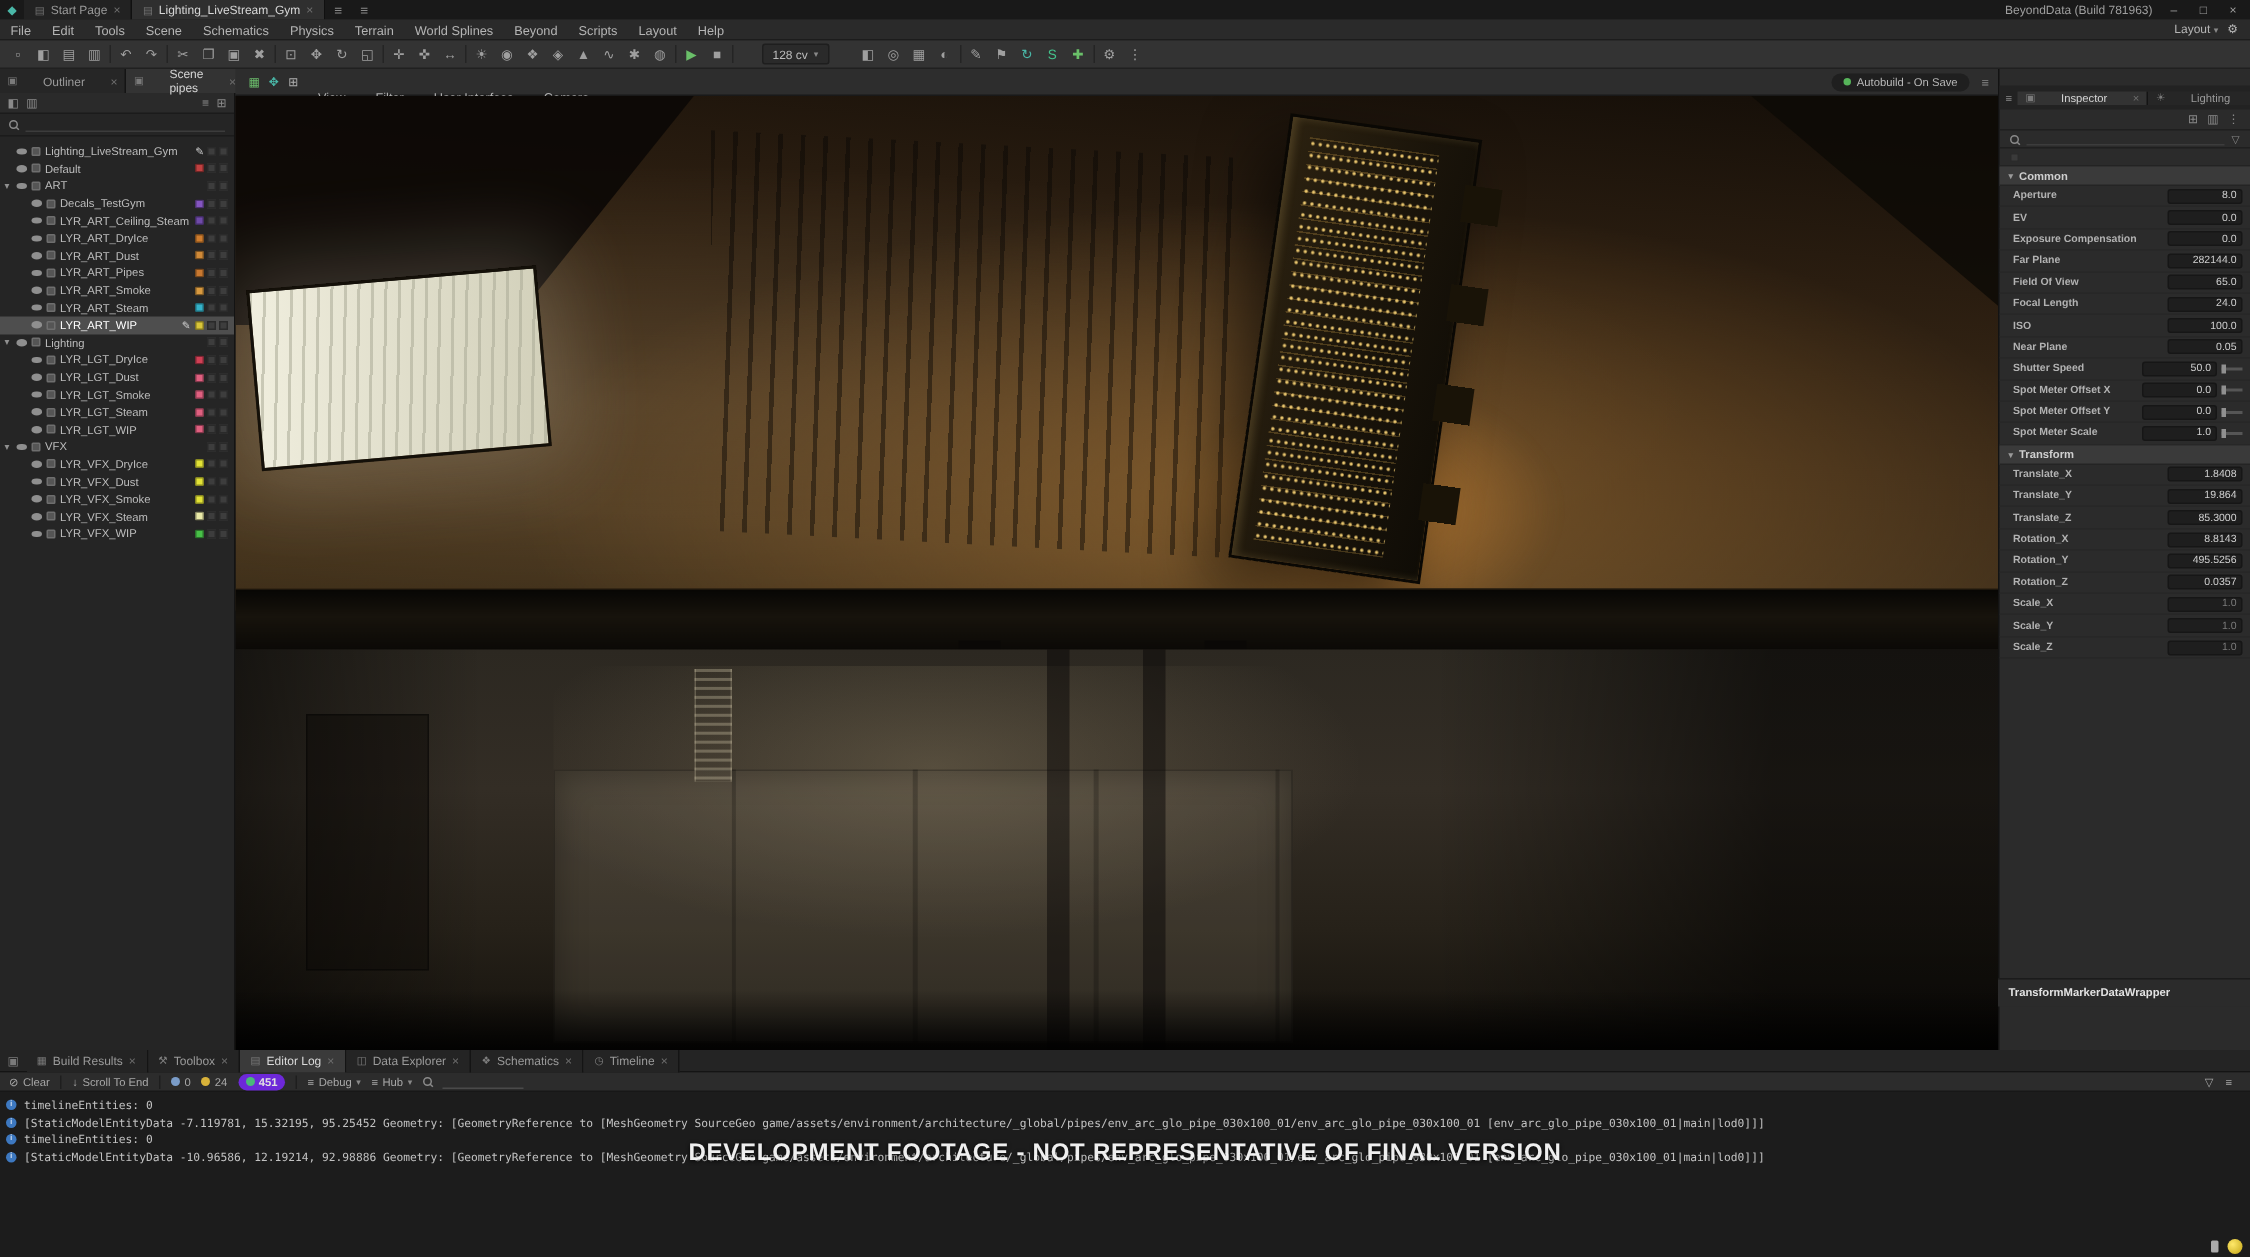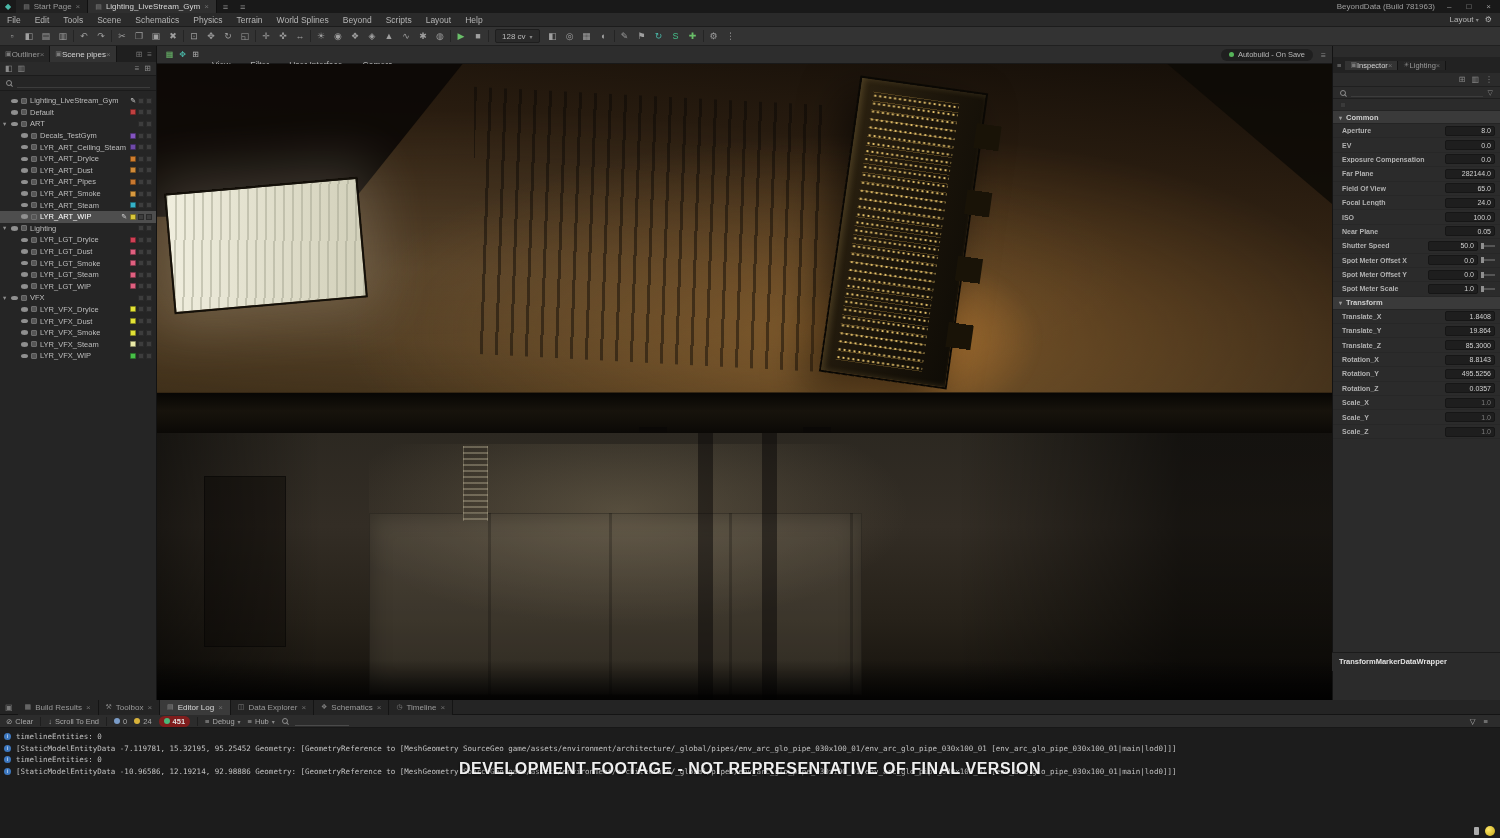--- a/index.html
+++ b/index.html
@@ -24,27 +24,27 @@
   #menubar{left:0;top:13px;width:100%;height:14px;background:#2a2a2a;display:flex;align-items:center;font-size:8.5px;color:#b5b5b5;border-bottom:1px solid #1c1c1c;}
   .menu-item{padding:0 7px;}
   #menubar-right{margin-left:auto;display:flex;align-items:center;gap:6px;padding-right:8px;font-size:8px;}
 
   
   #toolbar{left:0;top:27px;width:100%;height:19px;background:#333;display:flex;align-items:center;padding:0 4px;gap:1px;border-bottom:1px solid #202020;}
   .iconrow{display:flex;align-items:center;gap:1px;}
   .tool-icon{width:16px;height:15px;display:flex;align-items:center;justify-content:center;font-size:9px;color:#9f9f9f;border-radius:2px;}
   .tool-icon.tool-sep{width:3px;height:12px;}
   .tool-icon.tool-sep::after{content:"";width:1px;height:12px;background:#242424;display:block;margin:0 auto;}
-  .tool-dd{display:flex;align-items:center;gap:4px;background:#2a2a2a;border:1px solid #1e1e1e;border-radius:2px;height:14px;padding:0 6px;font-size:8px;color:#bbb;margin:0 4px;}
+  .tool-dd{display:flex;align-items:center;gap:4px;background:#2a2a2a;border:1px solid #1e1e1e;border-radius:2px;height:14px;padding:0 6px;font-size:8px;color:#bbb;margin:0 17px;}
   .dd-caret{font-size:6px;color:#888;}
 
   
   #left-panel{left:0;top:46px;width:157px;height:654px;background:#252525;border-right:1px solid #131313;}
   #left-tabs{display:flex;height:16px;background:#1f1f1f;font-size:8px;align-items:stretch;}
-  .panel-tab{display:flex;align-items:center;gap:0;padding:0 5px;background:#262626;border-right:1px solid #141414;color:#9a9a9a;}
+  .panel-tab{display:flex;align-items:center;gap:17px;padding:0 5px;background:#262626;border-right:1px solid #141414;color:#9a9a9a;}
   .panel-tab.active{background:#333;color:#d6d6d6;}
   .ptab-icon{font-size:7px;color:#7a7a7a;}
   .left-tab-extra{margin-left:auto;display:flex;align-items:center;gap:5px;padding-right:4px;color:#777;font-size:8px;}
   #left-tools{height:14px;display:flex;align-items:center;padding:0 5px;gap:5px;font-size:8px;color:#8a8a8a;background:#2a2a2a;border-bottom:1px solid #1b1b1b;}
   .lt-right{margin-left:auto;display:flex;gap:5px;}
   #left-search{height:15px;display:flex;align-items:center;gap:5px;padding:0 6px;border-bottom:1px solid #1b1b1b;}
   .mag{width:6px;height:6px;border:1px solid #8a8a8a;border-radius:50%;position:relative;flex:none;}
   .mag::after{content:"";position:absolute;width:3px;height:1px;background:#8a8a8a;transform:rotate(45deg);right:-2px;bottom:-1px;}
   .search-line{flex:1;height:9px;border-bottom:1px solid #3c3c3c;}
   #tree{font-size:7.5px;padding-top:4px;}
@@ -141,21 +141,21 @@
   #bottom{left:0;top:700px;width:1500px;height:138px;background:#1c1c1c;}
   #bottom-tabs{height:15px;background:#242424;display:flex;align-items:center;font-size:8px;border-bottom:1px solid #141414;}
   .btab-lead{padding:0 5px;color:#7a7a7a;font-size:8px;}
   .btab{display:flex;align-items:center;gap:4px;height:15px;padding:0 7px;border-right:1px solid #141414;color:#9a9a9a;background:#242424;}
   .btab.active{background:#3a3a3a;color:#dadada;}
   .btab-icon{font-size:7px;color:#7f7f7f;}
   #bottom-toolbar{height:13px;background:#2c2c2c;display:flex;align-items:center;gap:7px;padding:0 6px;font-size:7.5px;color:#a8a8a8;border-bottom:1px solid #171717;}
   .bt-btn{display:flex;align-items:center;gap:3px;}
   .bt-sep{width:1px;height:9px;background:#1e1e1e;}
   .badge{display:flex;align-items:center;gap:3px;}
-  .badge.pill{background:#7f1d1d;border-radius:6px;padding:0 5px;height:11px;color:#e0e0e0;font-weight:bold;}
+  .badge.pill{background:#6d28d9;border-radius:6px;padding:0 5px;height:11px;color:#e0e0e0;font-weight:bold;}
   .badge-dot{width:6px;height:6px;border-radius:50%;flex:none;}
   .bt-search{width:54px;height:9px;border-bottom:1px solid #4a4a4a;}
   .bt-right{margin-left:auto;display:flex;gap:8px;padding-right:6px;}
   #log{padding:3px 0;font-family:"DejaVu Sans Mono",monospace;font-size:7.5px;color:#c2c2c2;line-height:11.5px;}
   .log-row{display:flex;align-items:center;gap:5px;padding:0 4px;white-space:nowrap;overflow:hidden;}
   .info-dot{width:7px;height:7px;border-radius:50%;background:#3d78c0;color:#fff;font-size:5.5px;display:flex;align-items:center;justify-content:center;flex:none;font-family:"Liberation Sans",sans-serif;}
 
   
   #overlay-text{position:absolute;left:50%;top:760px;transform:translateX(-50%);font-size:16px;font-weight:bold;letter-spacing:.5px;color:rgba(255,255,255,.93);text-shadow:0 1px 3px rgba(0,0,0,.8);white-space:nowrap;z-index:10;}
   #corner{position:absolute;right:5px;bottom:2px;display:flex;gap:6px;align-items:center;z-index:11;}

